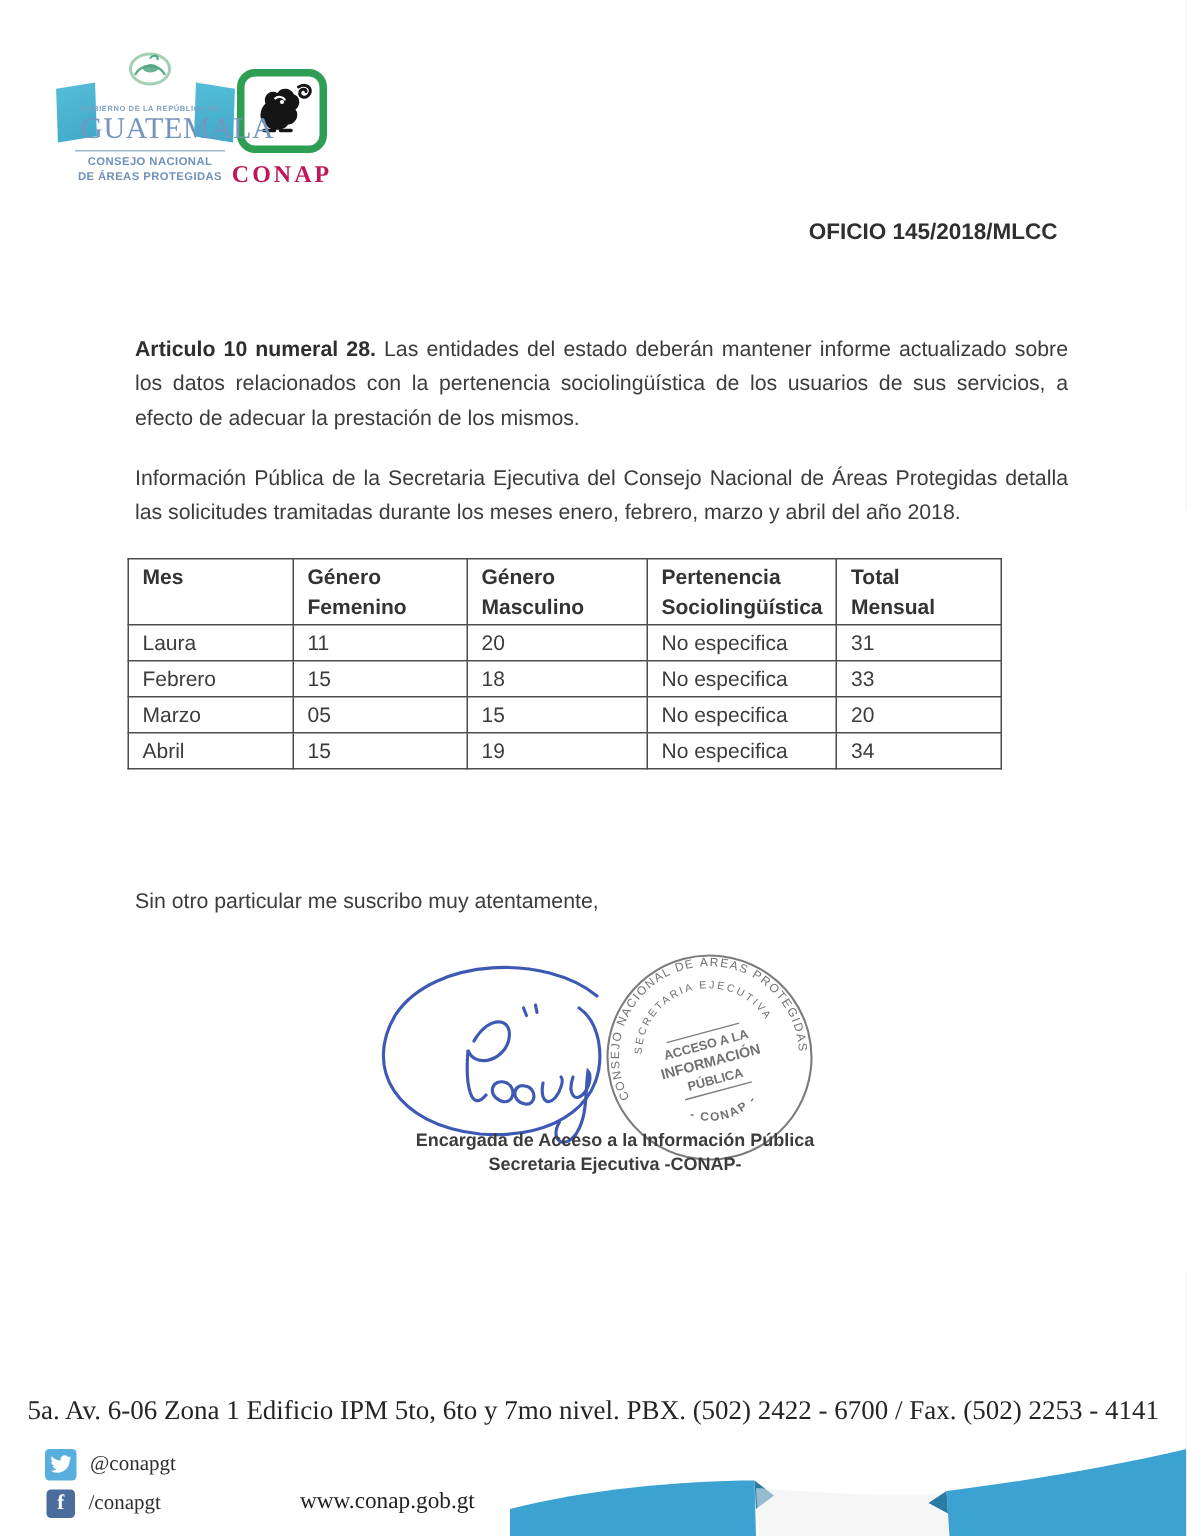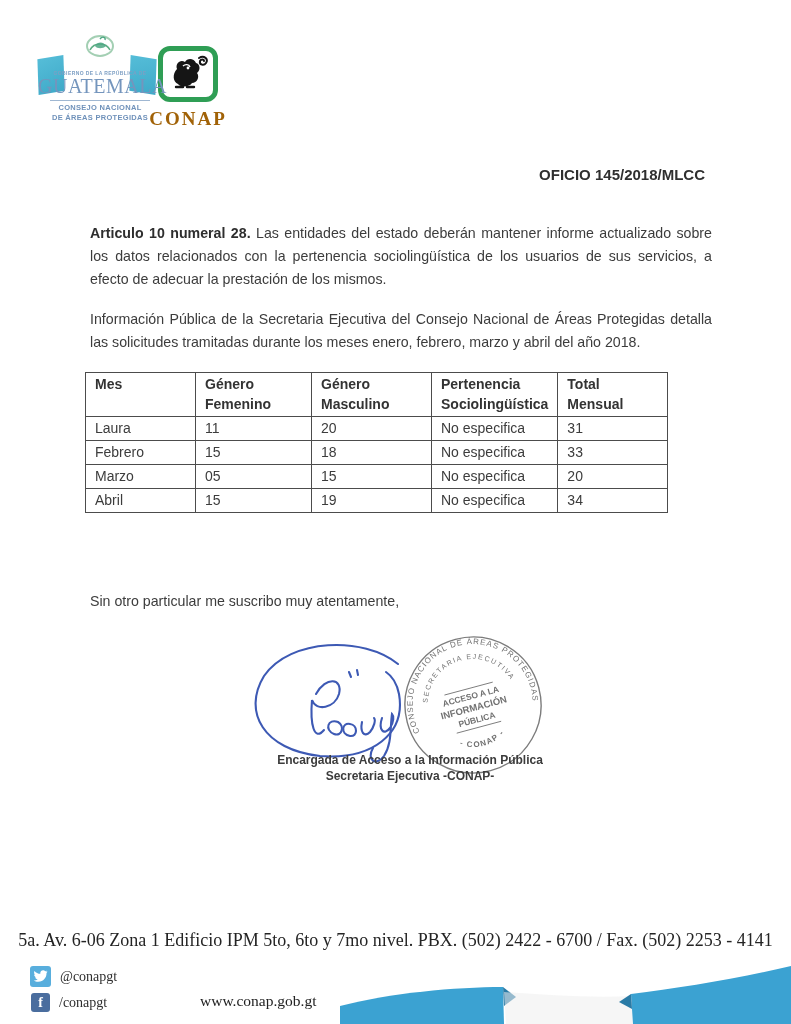--- a/index.html
+++ b/index.html
@@ -14,35 +14,35 @@
   .gov-logo { position:absolute; left:38px; top:34px; width:124px; height:90px; }
   .gov-emblem { position:absolute; left:42px; top:0px; }
   .flag { position:absolute; width:26px; height:36px; top:23px;
           background:linear-gradient(160deg,#55bdd8 0%,#3fa9c8 100%); }
   .flag.left  { left:0px;  transform:skewY(-7deg) rotate(-2deg); }
   .flag.right { left:92px; transform:skewY(7deg) rotate(2deg); }
   .gov-pretitle { position:absolute; top:36px; left:0; width:124px; text-align:center;
     font-size:5px; letter-spacing:.4px; color:#7d9fc4; font-weight:bold; }
   .gov-title { position:absolute; top:41px; left:0; width:124px; text-align:center;
     font-family:"Liberation Serif", serif; font-size:20px; letter-spacing:.5px;
-    color:#7495bd; z-index:2; }
+    color:#7495bd; z-index:2;padding-left:16px; }
   .gov-rule { position:absolute; top:66px; left:12px; width:100px; height:1px; background:#9fb7d2; }
   .gov-org { position:absolute; top:69px; left:0; width:124px; text-align:center;
     font-size:7.5px; font-weight:bold; letter-spacing:.3px; color:#6f91ba; line-height:9.5px; }
 
   .conap-logo { position:absolute; left:152px; top:44px; width:80px; height:90px; }
   .conap-frame { position:absolute; left:6px; top:2px; width:60px; height:56px;
     border:5px solid #2f9e55; border-radius:12px; background:#fff; }
   .conap-frame svg { position:absolute; left:3px; top:3px; }
   .conap-word { position:absolute; top:64px; left:-6px; width:84px; text-align:center;
-    font-family:"Liberation Serif", serif; font-weight:bold; font-size:19px;
-    letter-spacing:2px; color:#a16207; }
-
-  
-  .oficio { position:absolute; top:146px; right:86px; font-size:15px; font-weight:bold; color:#2f2f2f;margin-top:20px; }
+    font-family:"Liberation Serif", serif; font-weight:bold; font-size:16px;
+    letter-spacing:2px; color:#be185d; }
+
+  
+  .oficio { position:absolute; top:146px; right:86px; font-size:15px; font-weight:bold; color:#2f2f2f; }
   .dateline { position:absolute; top:177px; right:86px; font-size:15px; color:#3a3a3a; }
 
   
   .para { position:absolute; left:90px; width:622px; font-size:14.2px;
     line-height:23px; text-align:justify; color:#3c3c3c; }
   .p1 { top:222px; }
   .p2 { top:308px; }
   .p3 { top:521px; }
   .p4 { top:590px; text-align:left; }
   .lead-bold { font-weight:bold; color:#2e2e2e; }

